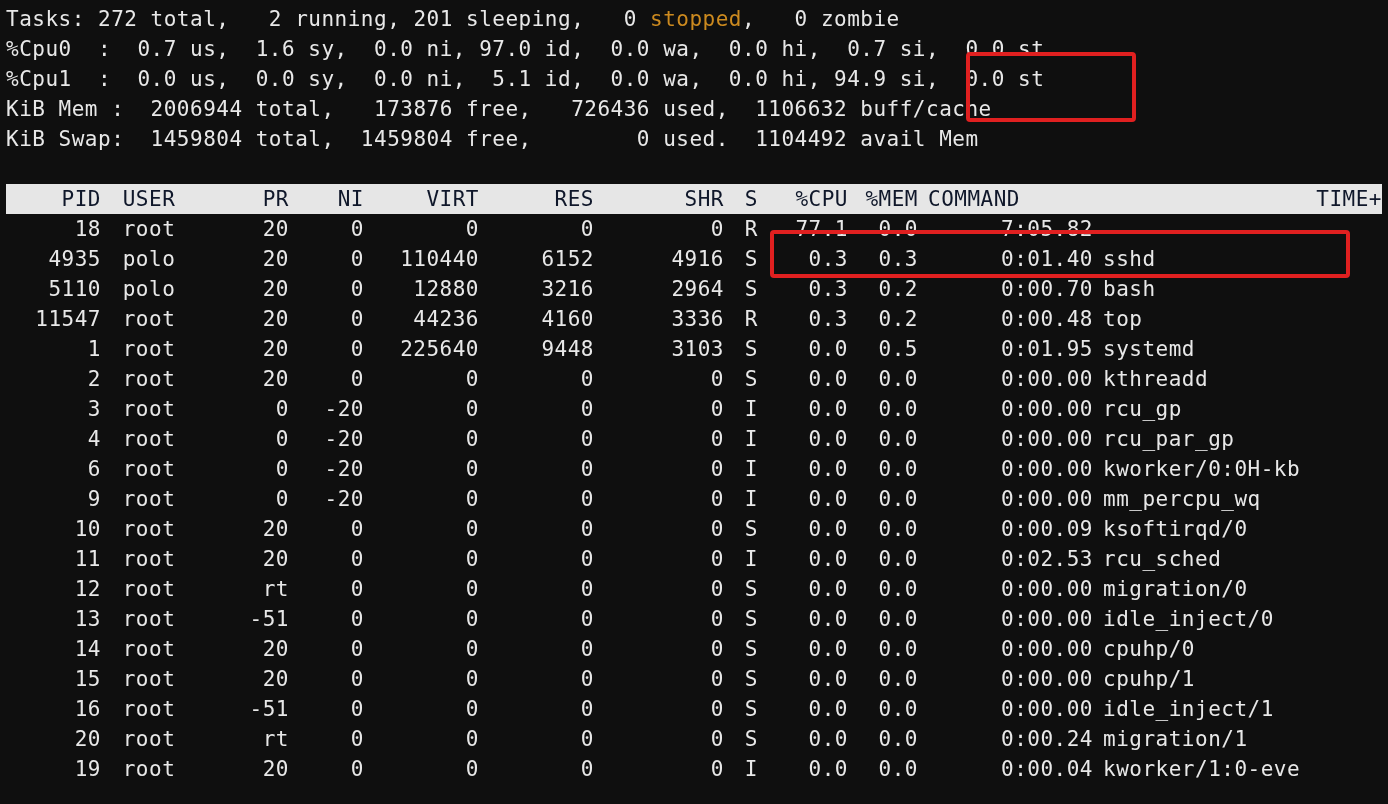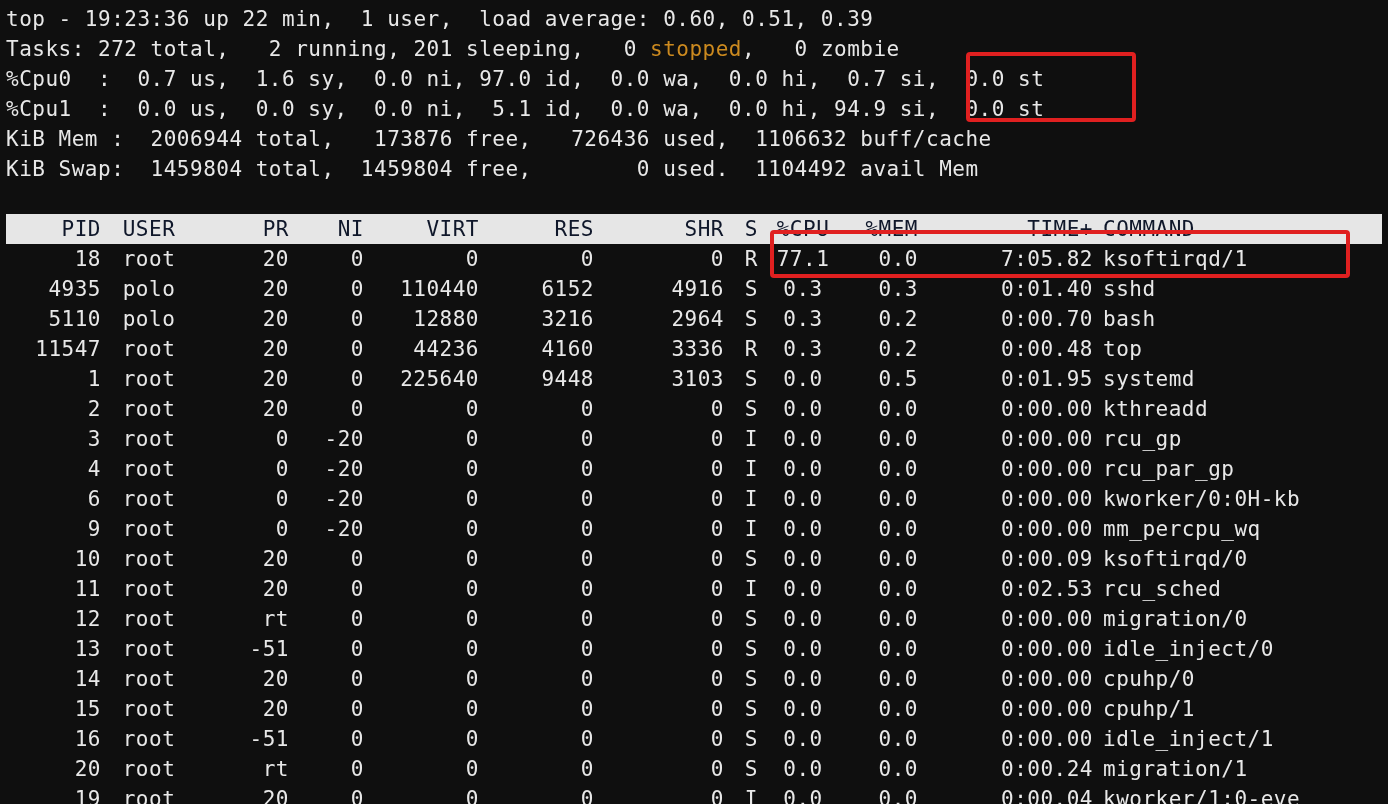--- a/index.html
+++ b/index.html
@@ -11,69 +11,67 @@
   .row{display:flex}
   .c{white-space:pre}
   .pid{width:95px;text-align:right}
   .user{width:80px;text-align:center;padding-left:8px}
   .pr{width:100px;text-align:right}
   .ni{width:75px;text-align:right}
   .virt{width:115px;text-align:right}
   .res{width:115px;text-align:right}
   .shr{width:130px;text-align:right}
   .s{width:30px;text-align:right;padding-left:4px}
-  .cpu{width:90px;text-align:center}
+  .cpu{width:90px;text-align:right}
   .mem{width:70px;text-align:right}
   .time{width:175px;text-align:right}
   .cmd{flex:1;text-align:left;padding-left:10px}
   .redbox{position:absolute;border:4px solid #e02020;border-radius:4px;pointer-events:none}
   #rb1{left:966px;top:52px;width:162px;height:62px}
   #rb2{left:770px;top:230px;width:572px;height:40px}
 </style>
 </head>
 <body>
 
 <div class="wrap">
-  <div class="c">top - 19:23:36 up 22 min,  1 user,  load average: 0.60, 0.51, 0.39</div>
   <div class="c"><span>Tasks: 272 total,   2 running, 201 sleeping,   0 </span><span class="hilite">stopped</span><span>,   0 zombie</span></div>
   <div class="c">%Cpu0  :  0.7 us,  1.6 sy,  0.0 ni, 97.0 id,  0.0 wa,  0.0 hi,  0.7 si,  0.0 st</div>
   <div class="c">%Cpu1  :  0.0 us,  0.0 sy,  0.0 ni,  5.1 id,  0.0 wa,  0.0 hi, 94.9 si,  0.0 st</div>
   <div class="c">KiB Mem :  2006944 total,   173876 free,   726436 used,  1106632 buff/cache</div>
   <div class="c">KiB Swap:  1459804 total,  1459804 free,        0 used.  1104492 avail Mem</div>
   <div style="height:30px"></div>
 
   <div class="hdr">
     <span class="c pid">PID</span>
     <span class="c user">USER</span>
     <span class="c pr">PR</span>
     <span class="c ni">NI</span>
     <span class="c virt">VIRT</span>
     <span class="c res">RES</span>
     <span class="c shr">SHR</span>
     <span class="c s">S</span>
     <span class="c cpu">%CPU</span>
     <span class="c mem">%MEM</span>
+    <span class="c cmd">COMMAND</span>
     <span class="c time">TIME+</span>
-    <span class="c cmd">COMMAND</span>
   </div>
 
   <div id="process-list">
       <div class="row">
         <span class="c pid">18</span>
         <span class="c user">root</span>
         <span class="c pr">20</span>
         <span class="c ni">0</span>
         <span class="c virt">0</span>
         <span class="c res">0</span>
         <span class="c shr">0</span>
         <span class="c s">R</span>
         <span class="c cpu">77.1</span>
         <span class="c mem">0.0</span>
         <span class="c time">7:05.82</span>
-        <span class="c cmd">ksoftirqd/1</span>
       </div>
       <div class="row">
         <span class="c pid">4935</span>
         <span class="c user">polo</span>
         <span class="c pr">20</span>
         <span class="c ni">0</span>
         <span class="c virt">110440</span>
         <span class="c res">6152</span>
         <span class="c shr">4916</span>
         <span class="c s">S</span>

